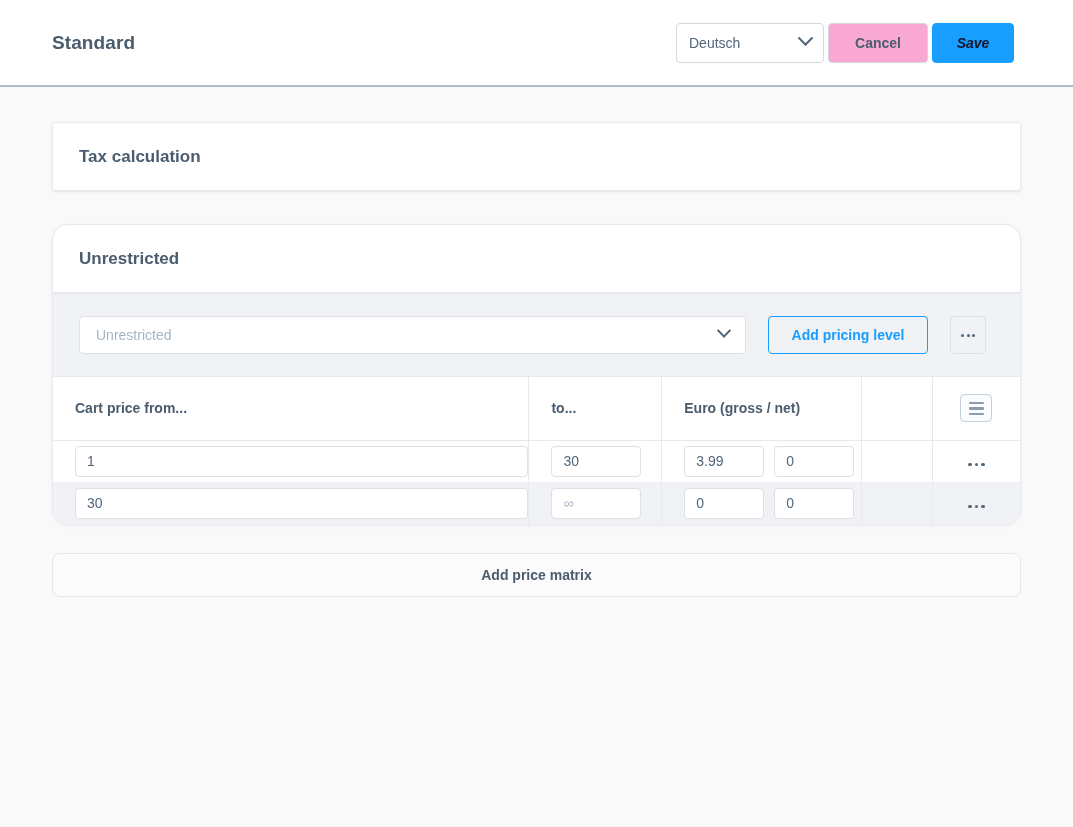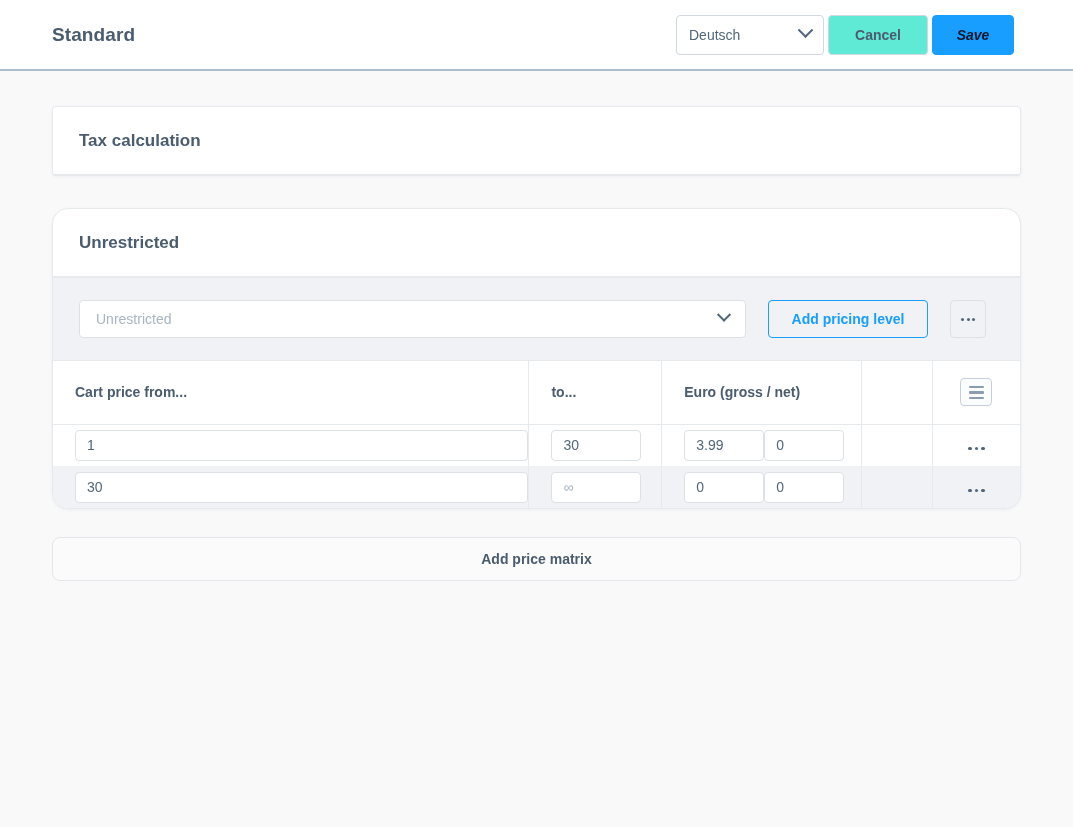--- a/index.html
+++ b/index.html
@@ -12,21 +12,21 @@
     font-family: "Liberation Sans", sans-serif;
     background: #f9f9fa;
     color: #52667a;
     font-size: 14px;
     -webkit-font-smoothing: antialiased;
   }
 
   
   .smart-bar {
     position: relative;
-    height: 71px;
+    height: 87px;
     background: #ffffff;
     border-bottom: 2px solid #aebdcc;
     display: flex;
     align-items: center;
     padding: 0 59px 0 52px;
   }
   .smart-bar-title {
     font-size: 19px;
     font-weight: bold;
     color: #4a5c6e;
@@ -68,21 +68,21 @@
     font-weight: bold;
     display: flex;
     align-items: center;
     justify-content: center;
     cursor: pointer;
     border: 1px solid transparent;
     padding: 0 18px;
     white-space: nowrap;
   }
   .btn-cancel {
-    background: #5eead4;
+    background: #f9a8d4;
     border-color: #d1d9e0;
     color: #4a5c6e;
     min-width: 100px;
   }
   .btn-primary {
     background: #189eff;
     border-color: #189eff;
     color: #0f172a;
     min-width: 82px;
     font-style: italic;
@@ -271,21 +271,21 @@
     border-radius: 4px;
     background: #ffffff;
     font-size: 14px;
     color: #52667a;
     font-family: "Liberation Sans", sans-serif;
     padding: 0 11px;
     width: 100%;
     outline: none;
   }
   .cell-input::placeholder { color: #a8b6c4; }
-  .input-pair { display: flex; }
+  .input-pair { display: flex; gap: 10px; }
   .input-pair .cell-input { width: 80px; flex: 0 0 80px; }
   .col-to .cell-input { width: 90px; }
   .col-from { padding-right: 22px; }
 
   .hamburger-btn {
     width: 32px; height: 28px;
     border: 1px solid #c6d0da;
     border-radius: 4px;
     background: #fbfcfd;
     display: inline-flex;

